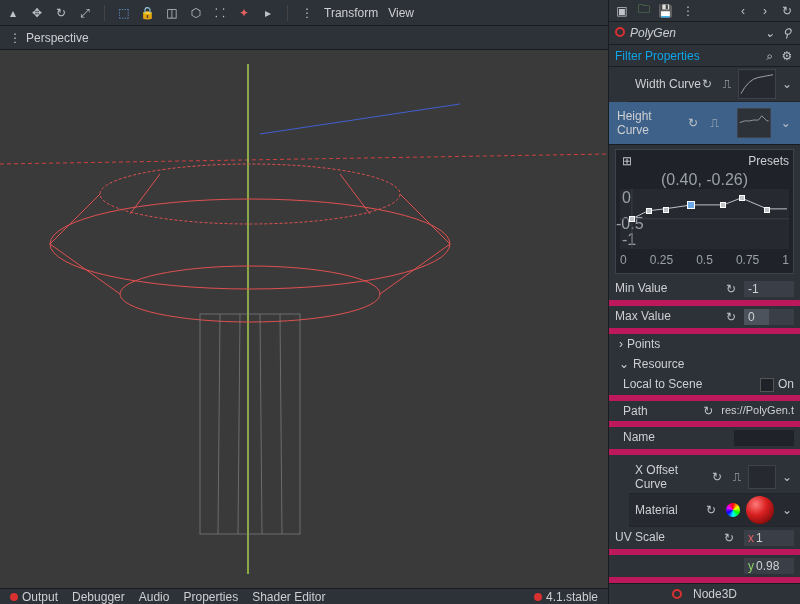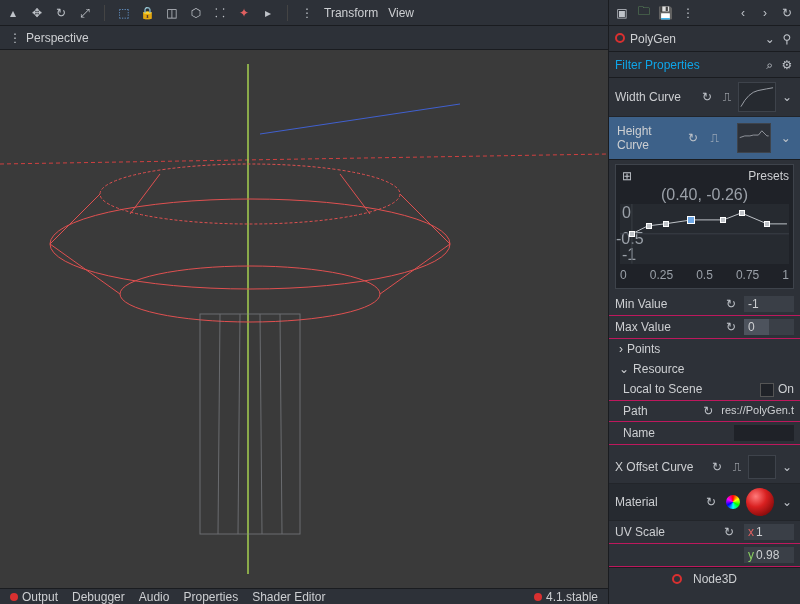--- a/index.html
+++ b/index.html
@@ -12,34 +12,34 @@
 .view-header { height: 24px; background: #2d3138; display: flex; align-items: center; padding: 0 8px; border-bottom: 1px solid #1a1c20; }
 .viewport { flex: 1; background: #3a3a3a; position: relative; }
 .viewport svg { width: 100%; height: 100%; }
 .bottom { height: 16px; background: #2d3138; display: flex; align-items: center; padding: 0 10px; gap: 14px; border-top: 1px solid #1a1c20; }
 .dot-red { width: 8px; height: 8px; background: #d93030; border-radius: 50%; display: inline-block; margin-right: 4px; }
 .bottom-spacer { flex: 1; }
 .inspector { width: 192px; background: #2d3138; border-left: 1px solid #1a1c20; display: flex; flex-direction: column; overflow-y: auto; }
 .insp-header { height: 26px; display: flex; align-items: center; padding: 0 6px; justify-content: space-between; border-bottom: 1px solid #1a1c20; }
 .insp-header-left { display: flex; gap: 8px; }
 .insp-header-right { display: flex; gap: 8px; }
-.node-row { height: 26px; display: flex; align-items: center; padding: 0 6px; justify-content: space-between; border-bottom: 1px solid #1a1c20; }
+.node-row { height: 26px; display: flex; align-items: center; padding: 0 6px; justify-content: space-between; border-bottom: 1px solid #1a1c20; font-style: italic; }
 .node-circle { width: 10px; height: 10px; border: 2px solid #d93030; border-radius: 50%; display: inline-block; margin-right: 5px; }
 .filter-row { height: 26px; display: flex; align-items: center; padding: 0 6px; border-bottom: 1px solid #1a1c20; justify-content: space-between; }
 .filter-placeholder { color: #0ea5e9; }
-.prop-row { padding: 4px 6px; display: flex; align-items: center; justify-content: space-between; min-height: 26px; border-bottom: 1px solid #22252a; }
+.prop-row { padding: 4px 6px; display: flex; align-items: center; justify-content: space-between; min-height: 26px; border-bottom: 1px solid #22252a; margin-left: 20px; }
 .prop-row.darker { background: #262a30; }
 .curve-box { width: 38px; height: 30px; background: #262a30; border: 1px solid #3e434b; position: relative; }
 .curve-box svg { position: absolute; inset: 0; }
 .height-curve-label { background: #3d6189; padding: 6px 8px; display: flex; align-items: center; gap: 8px; border-bottom: 1px solid #1a1c20; }
 .curve-editor { margin: 4px 6px; border: 1px solid #3e434b; background: #1f2228; padding: 4px; }
 .curve-ed-head { display: flex; justify-content: space-between; align-items: center; font-size: 11px; padding-bottom: 3px; }
 .curve-canvas { height: 60px; background: #262a30; position: relative; margin-bottom: 2px; }
 .curve-ticks { display: flex; justify-content: space-between; font-size: 10px; color: #9aa0a8; padding: 2px 0; }
-.val-row { display: flex; align-items: center; justify-content: space-between; padding: 3px 6px; border-bottom: 1px solid #be185d; }
+.val-row { display: flex; justify-content: space-between; padding: 3px 6px; border-bottom: 6px solid #be185d; }
 .num-slider { background: #3a3f47; width: 50px; height: 16px; display: flex; align-items: center; padding: 0 4px; font-size: 11px; color: #cdcfd2; position: relative; }
 .num-slider .fill { position: absolute; left: 0; top: 0; bottom: 0; background: #4d535d; z-index: 0; }
 .num-slider span { position: relative; z-index: 1; }
 .expand-row { padding: 3px 10px; display: flex; align-items: center; gap: 4px; cursor: pointer; }
 .chev { display: inline-block; }
 .checkbox { width: 14px; height: 14px; border: 1px solid #555; background: #1f2228; display: inline-block; vertical-align: middle; margin-right: 4px; }
 .material-sphere { width: 28px; height: 28px; border-radius: 50%; background: radial-gradient(circle at 35% 30%, #ff7a7a 0%, #d92020 40%, #5a0000 100%); display: inline-block; }
 .color-wheel { width: 14px; height: 14px; border-radius: 50%; background: conic-gradient(red, yellow, lime, cyan, blue, magenta, red); display: inline-block; vertical-align: middle; }
 .icon { width: 14px; height: 14px; display: inline-flex; align-items: center; justify-content: center; cursor: pointer; color: #bfc3c9; }
 .node3d-row { height: 24px; background: #2d3138; display: flex; align-items: center; justify-content: center; border-top: 1px solid #1a1c20; gap: 6px; }

